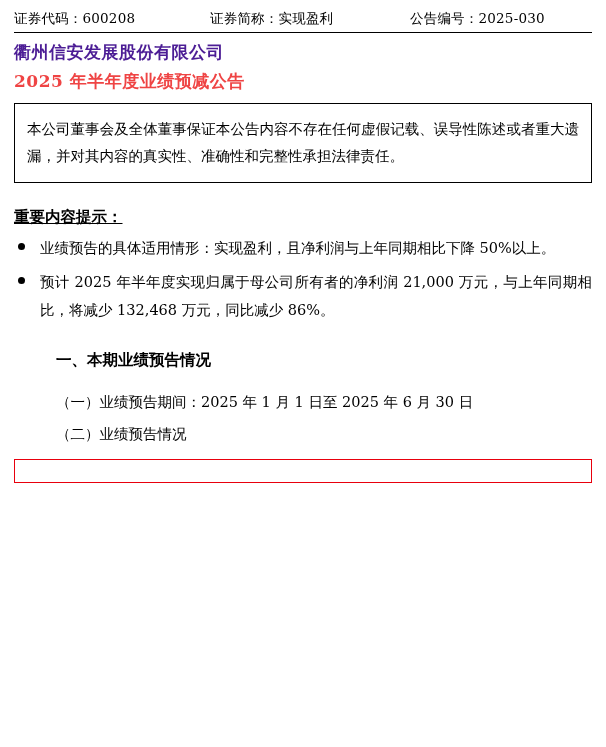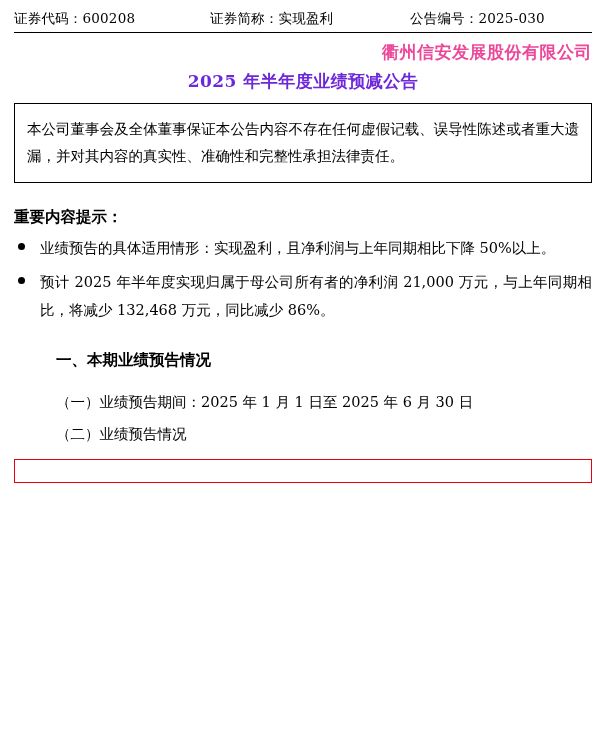--- a/index.html
+++ b/index.html
@@ -40,30 +40,29 @@
   .header-cell.c3 { flex: 1; }
 
   .rule {
     border: 0;
     border-top: 1px solid #000;
     margin: 2px 0 6px 0;
   }
 
   
   .title {
-    text-align: right;
-    color: #ec4899;
+    text-align: left;
+    color: #4c1d95;
     font-weight: bold;
     font-size: 17px;
     letter-spacing: 0.5px;
     margin: 8px 0 4px 0;
   }
   .title2 {
-    text-align: center;
-    color: #6d28d9;
+    color: #ef4444;
     font-weight: bold;
     font-size: 17px;
     letter-spacing: 0.5px;
     margin: 6px 0 10px 0;
   }
 
   
   .statement-box {
     border: 1px solid #000;
     padding: 12px 12px 12px 12px;
@@ -75,20 +74,21 @@
   .statement-box p {
     margin: 0;
     text-indent: 0;
   }
 
   
   .sec-head {
     font-weight: bold;
     font-size: 15.5px;
     margin: 10px 0 6px 0;
+    text-decoration: underline;
   }
 
   
   .bullet {
     position: relative;
     padding-left: 26px;
     font-size: 14.5px;
     line-height: 1.95;
     text-align: justify;
     margin: 6px 0 6px 0;

